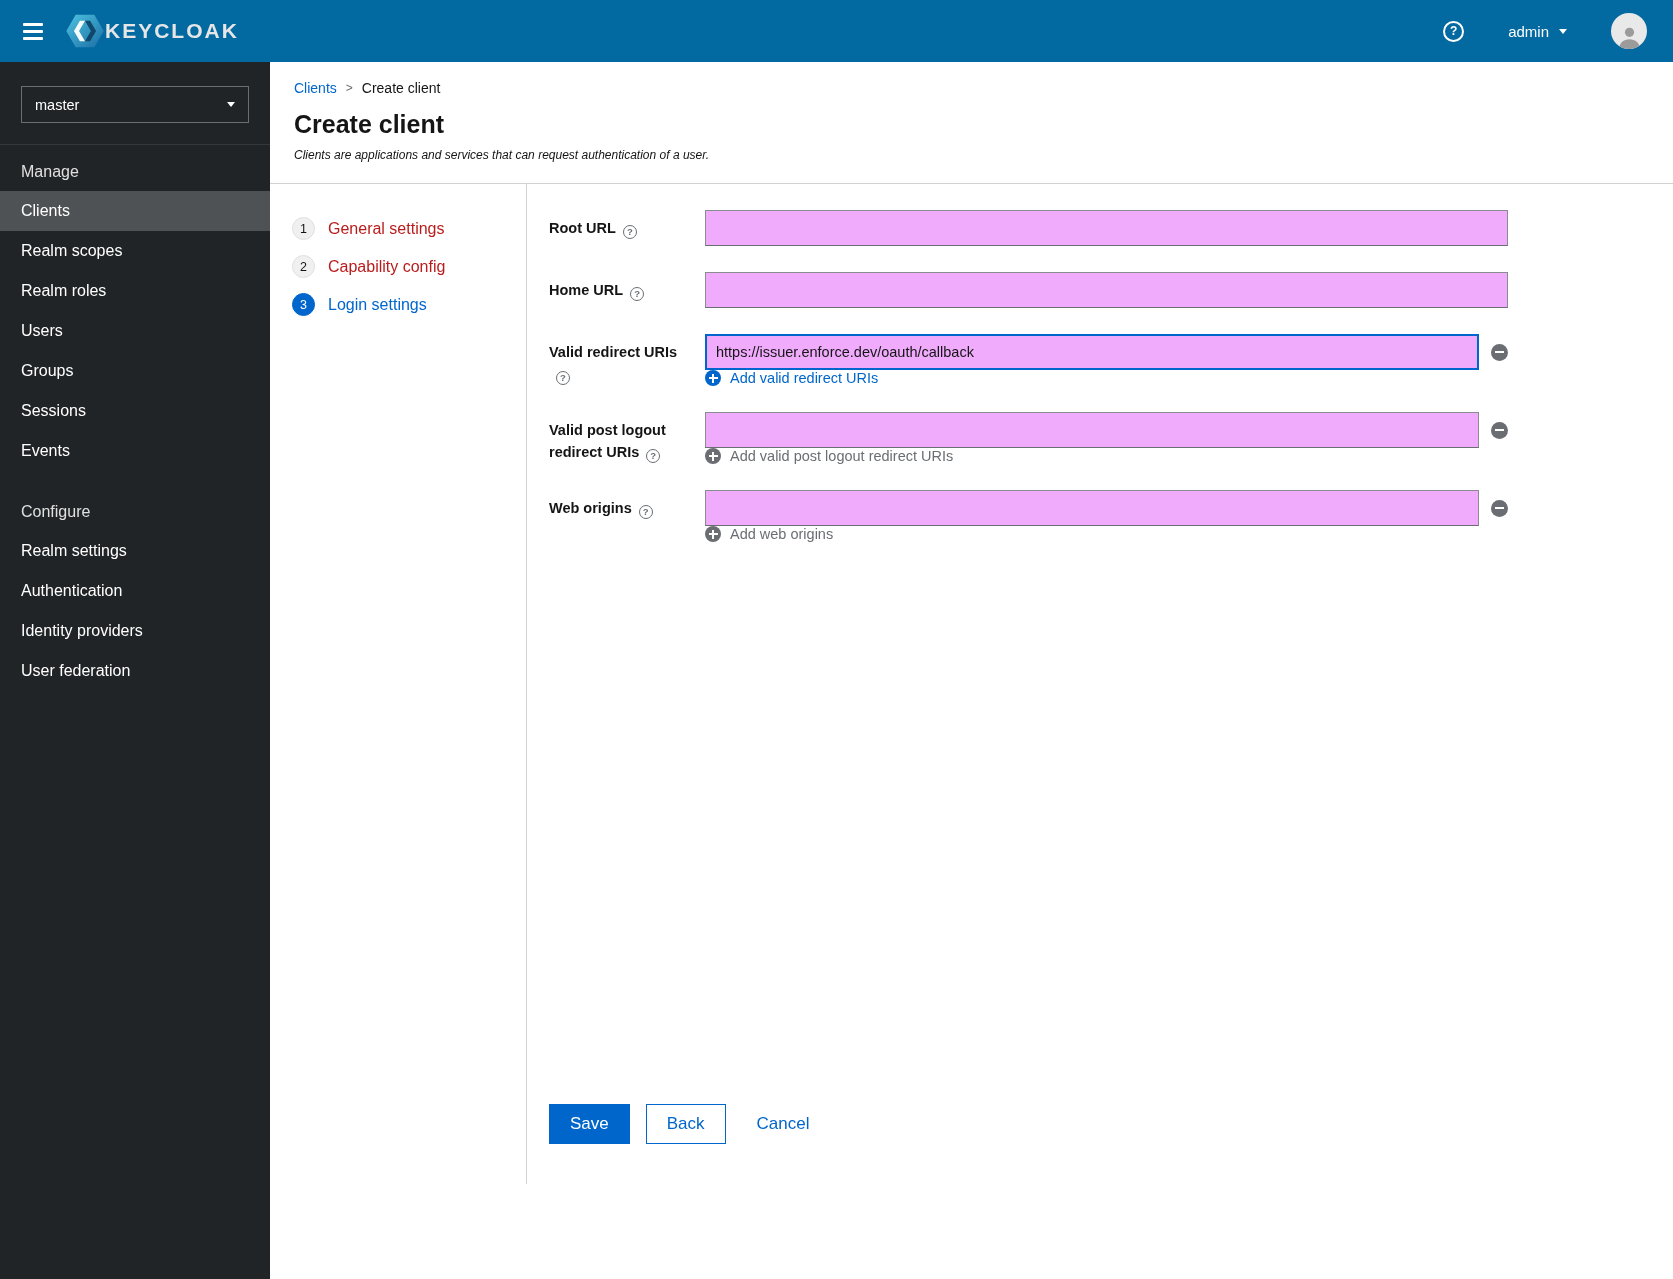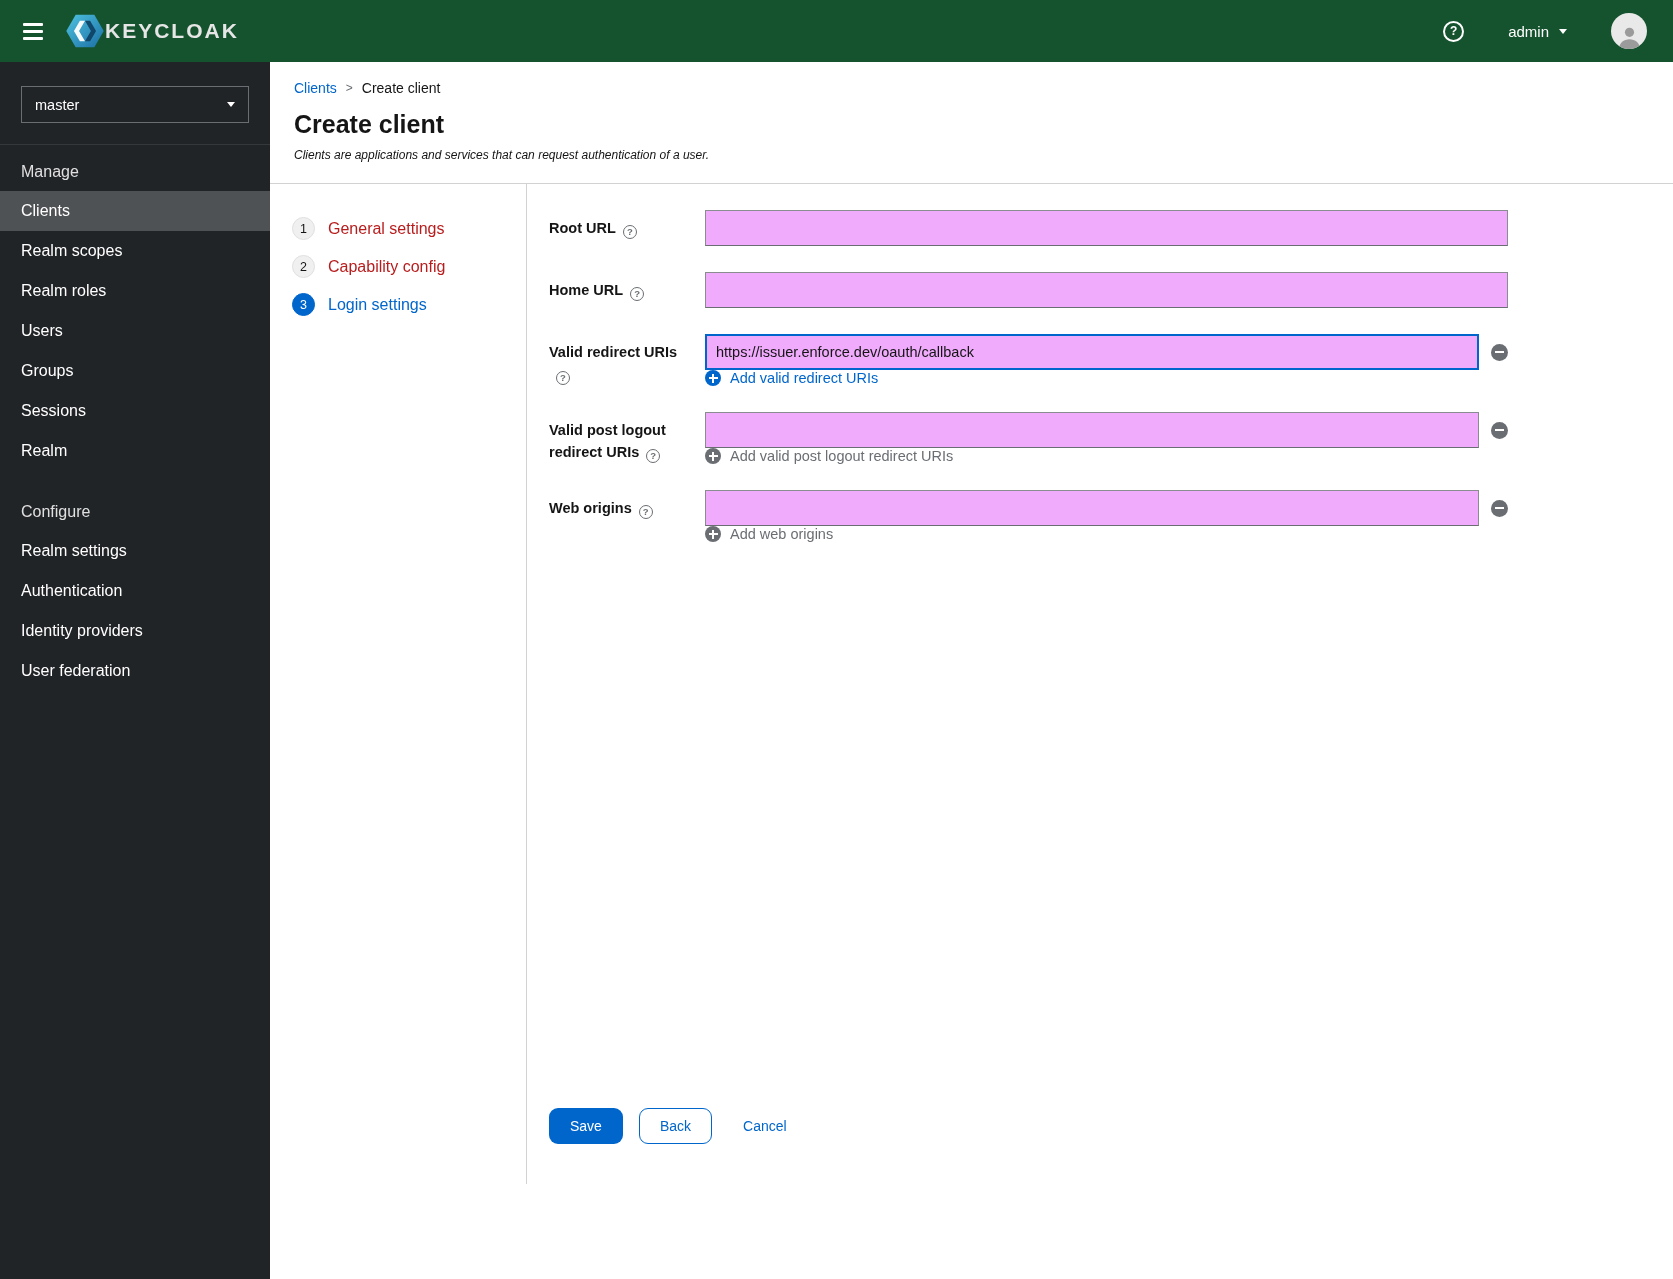--- a/index.html
+++ b/index.html
@@ -1,21 +1,21 @@
 <!DOCTYPE html>
 <html><head>
 <meta charset="utf-8">
 <style>
   * { margin:0; padding:0; box-sizing:border-box; }
   html,body { width:1673px; height:1279px; }
   body { font-family:"Liberation Sans","DejaVu Sans",sans-serif; background:#fff; color:#151515; overflow:hidden; }
   button { font-family:inherit; }
 
   
-  .topbar { height:62px; background:#14532d; display:flex; align-items:center; padding-right:26px; }
+  .topbar { height:62px; background:#0369a1; display:flex; align-items:center; padding-right:26px; }
   .hamburger { width:66px; height:62px; background:none; border:none; display:flex; flex-direction:column; justify-content:center; align-items:center; gap:4px; cursor:pointer; }
   .hamburger .bar { width:20px; height:3px; background:#fff; border-radius:1px; }
   .brand { display:flex; align-items:center; gap:1px; }
   .brand-text { color:#e6e6e6; font-size:21px; font-weight:700; letter-spacing:2px; }
   .topbar-right { margin-left:auto; display:flex; align-items:center; gap:44px; }
   .tb-help { width:21px; height:21px; border:2px solid #fff; border-radius:50%; color:#fff; font-size:12px; font-weight:700; display:flex; align-items:center; justify-content:center; cursor:pointer; background:transparent; }
   .user-menu { display:flex; align-items:center; gap:10px; color:#fff; font-size:15px; cursor:pointer; }
   .caret-down { width:0; height:0; border-left:4.5px solid transparent; border-right:4.5px solid transparent; border-top:5px solid #fff; }
   .avatar { width:36px; height:36px; border-radius:50%; background:#e9e9e9; display:flex; align-items:flex-end; justify-content:center; overflow:hidden; cursor:pointer; }
 
@@ -68,21 +68,21 @@
   .circ.plus::before { left:3.5px; right:3.5px; top:7px; }
   .circ.plus::after { content:""; position:absolute; top:3.5px; bottom:3.5px; left:7px; width:2px; background:#fff; }
   .circ.blue { background:#0066cc; }
 
   .add-link { display:flex; align-items:center; gap:9px; background:none; border:none; font-size:14.5px; cursor:pointer; padding:0; }
   .add-link.primary { color:#0066cc; }
   .add-link.muted { color:#6a6e73; }
 
   
   .actions { margin-top:auto; display:flex; align-items:center; }
-  .btn { font-size:14px; cursor:pointer; border-radius:9px; }
+  .btn { font-size:17px; cursor:pointer; border-radius:0; }
   .btn.primary { background:#0066cc; color:#fff; border:none; padding:10px 21px; }
   .btn.secondary { background:#fff; color:#0066cc; border:1px solid #0066cc; padding:9px 20px; margin-left:16px; }
   .btn.link { background:none; border:none; color:#0066cc; padding:10px 14px; margin-left:17px; }
 </style>
 </head>
 <body>
 
 <header class="topbar">
   <button class="hamburger">
     <span class="bar"></span>
@@ -130,21 +130,21 @@
 
     <div class="nav-section">
       <div class="nav-section-title">Manage</div>
       <ul class="nav-list">
         <li class="nav-item selected">Clients</li>
         <li class="nav-item">Realm scopes</li>
         <li class="nav-item">Realm roles</li>
         <li class="nav-item">Users</li>
         <li class="nav-item">Groups</li>
         <li class="nav-item">Sessions</li>
-        <li class="nav-item">Realm</li>
+        <li class="nav-item">Events</li>
       </ul>
     </div>
 
     <div class="nav-section configure">
       <div class="nav-section-title">Configure</div>
       <ul class="nav-list">
         <li class="nav-item">Realm settings</li>
         <li class="nav-item">Authentication</li>
         <li class="nav-item">Identity providers</li>
         <li class="nav-item">User federation</li>

